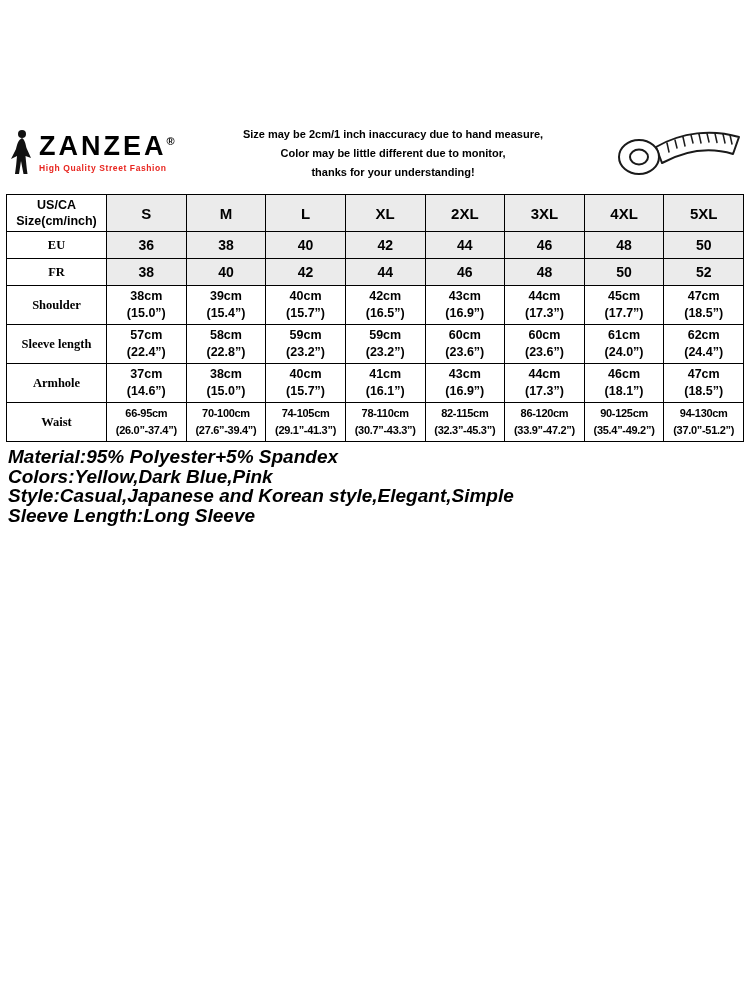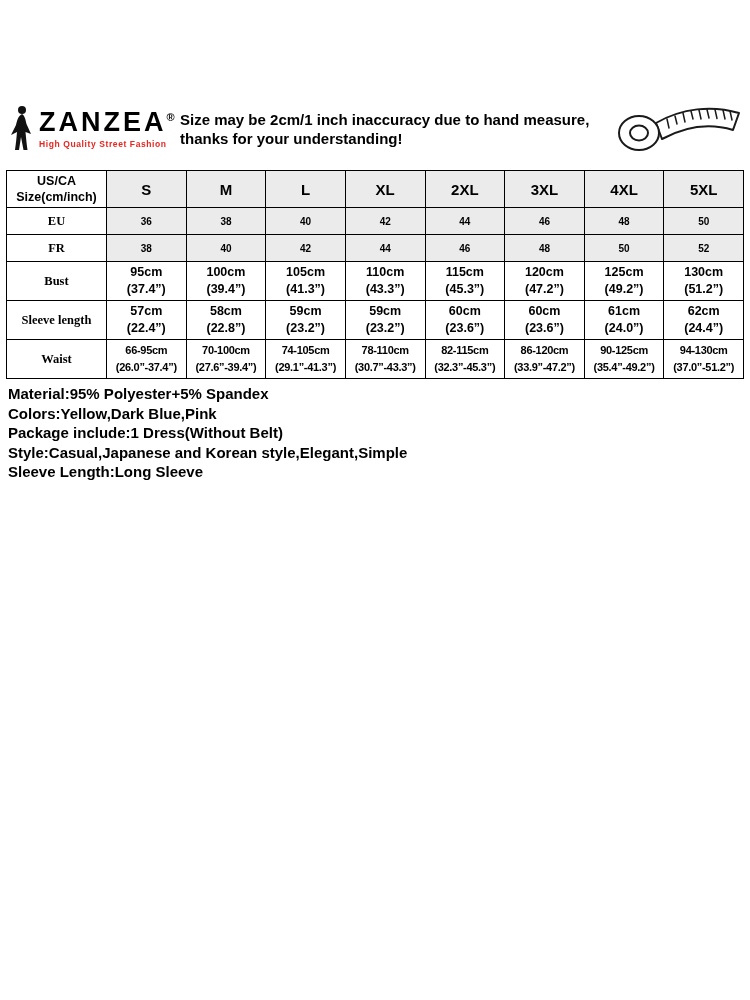--- a/index.html
+++ b/index.html
@@ -4,62 +4,62 @@
 <style>
   * { box-sizing: border-box; }
   html, body { margin: 0; padding: 0; }
   body {
     width: 750px; height: 1000px;
     background: #ffffff;
     font-family: "Liberation Sans", sans-serif;
     color: #000;
     font-weight: bold;
   }
-  .sheet { padding-top: 96px; }
+  .sheet { padding-top: 120px; }
 
   
   .header-row {
     display: flex; align-items: center;
     padding: 0 6px 8px 8px; height: 74px;
   }
   .logo { display: flex; align-items: center; gap: 5px; flex: 0 0 auto; width: 168px; }
   .logo-figure svg { display: block; }
   .logo-text { display: flex; flex-direction: column; }
   .brand-name { font-size: 27px; letter-spacing: 3px; line-height: 1; white-space: nowrap; }
   .brand-name .reg { font-size: 11px; vertical-align: super; letter-spacing: 0; }
   .brand-tagline { color: #e8251f; font-size: 8.5px; letter-spacing: .6px; margin-top: 3px; white-space: nowrap; }
-  .notice { flex: 1; font-size: 15px; line-height: 19px; padding: 0 4px; }
+  .notice { flex: 1; text-align: center; font-size: 11px; line-height: 19px; padding: 0 4px; }
   .tape { flex: 0 0 auto; width: 134px; display: flex; justify-content: flex-end; }
 
   
   table.size-table {
     border-collapse: collapse; table-layout: fixed;
     width: 738px; margin: 0 auto;
   }
   .size-table th, .size-table td {
     border: 1px solid #000;
     text-align: center; vertical-align: middle;
     font-weight: bold;
     white-space: pre-line;
     padding: 2px 1px;
     overflow: hidden;
   }
   .size-table col.label-col { width: 100px; }
   tr.hdr th { font-size: 15px; height: 36px; margin-left: 28px; }
   tr.hdr th.corner { font-size: 12.5px; line-height: 16px; background: #fff; }
   tr.hdr th:not(.corner) { background: #ebebeb; }
-  tr.num td { font-size: 10px; height: 27px; background: #ebebeb; }
+  tr.num td { font-size: 14px; height: 27px; background: #ebebeb; }
   tr.num th, tr.meas th { background: #fff; font-family: Liberation Serif, serif; }
   .row-label { font-size: 12.5px; line-height: 15px; }
   tr.meas td { font-size: 12.5px; line-height: 17px; height: 38px; }
   tr.waist td { font-size: 11px; letter-spacing: -0.3px; }
 
   
   .notes { margin: 5px 0 0 8px; }
-  .note-line { font-size: 15px; line-height: 19.5px; }
+  .note-line { font-size: 19px; line-height: 19.5px; font-style: italic; }
 </style>
 </head>
 <body>
 
 <div class="sheet">
 
   <div class="header-row">
     <div class="logo">
       <span class="logo-figure">
         <svg width="26" height="48" viewBox="0 0 26 48" aria-hidden="true">
@@ -70,20 +70,21 @@
         </svg>
       </span>
       <span class="logo-text">
         <span class="brand-name"><span>ZANZEA</span><span class="reg">®</span></span>
         <span class="brand-tagline">High Quality Street Fashion</span>
       </span>
     </div>
 
     <div class="notice">
       <div>Size may be 2cm/1 inch inaccuracy due to hand measure,</div>
+      <div>Color may be little different due to monitor,</div>
       <div>thanks for your understanding!</div>
     </div>
 
     <div class="tape">
       <svg width="132" height="60" viewBox="0 0 132 60" aria-hidden="true">
         <g fill="#ffffff" stroke="#1a1a1a" stroke-width="2" stroke-linejoin="round">
           <path d="M44 24 C70 9 100 6 127 14 L121 31 C98 24 74 27 50 40 Z"></path>
           <ellipse cx="27" cy="34" rx="20" ry="17"></ellipse>
           <ellipse cx="27" cy="34" rx="9" ry="7.5"></ellipse>
         </g>
@@ -136,57 +137,76 @@
       <td>38</td>
       <td>40</td>
       <td>42</td>
       <td>44</td>
       <td>46</td>
       <td>48</td>
       <td>50</td>
       <td>52</td>
     </tr>
     <tr class="meas">
-      <th class="row-label">Bust</th>
-      <td>95cm
-(37.4”)</td>
-      <td>100cm
-(39.4”)</td>
-      <td>105cm
-(41.3”)</td>
-      <td>110cm
-(43.3”)</td>
-      <td>115cm
-(45.3”)</td>
-      <td>120cm
-(47.2”)</td>
-      <td>125cm
-(49.2”)</td>
-      <td>130cm
-(51.2”)</td>
+      <th class="row-label">Shoulder</th>
+      <td>38cm
+(15.0”)</td>
+      <td>39cm
+(15.4”)</td>
+      <td>40cm
+(15.7”)</td>
+      <td>42cm
+(16.5”)</td>
+      <td>43cm
+(16.9”)</td>
+      <td>44cm
+(17.3”)</td>
+      <td>45cm
+(17.7”)</td>
+      <td>47cm
+(18.5”)</td>
     </tr>
     <tr class="meas">
       <th class="row-label">Sleeve length</th>
       <td>57cm
 (22.4”)</td>
       <td>58cm
 (22.8”)</td>
       <td>59cm
 (23.2”)</td>
       <td>59cm
 (23.2”)</td>
       <td>60cm
 (23.6”)</td>
       <td>60cm
 (23.6”)</td>
       <td>61cm
 (24.0”)</td>
       <td>62cm
 (24.4”)</td>
     </tr>
+    <tr class="meas">
+      <th class="row-label">Armhole</th>
+      <td>37cm
+(14.6”)</td>
+      <td>38cm
+(15.0”)</td>
+      <td>40cm
+(15.7”)</td>
+      <td>41cm
+(16.1”)</td>
+      <td>43cm
+(16.9”)</td>
+      <td>44cm
+(17.3”)</td>
+      <td>46cm
+(18.1”)</td>
+      <td>47cm
+(18.5”)</td>
+    </tr>
     <tr class="meas waist">
       <th class="row-label">Waist</th>
       <td>66-95cm
 (26.0”-37.4”)</td>
       <td>70-100cm
 (27.6”-39.4”)</td>
       <td>74-105cm
 (29.1”-41.3”)</td>
       <td>78-110cm
 (30.7”-43.3”)</td>
@@ -198,18 +218,17 @@
 (35.4”-49.2”)</td>
       <td>94-130cm
 (37.0”-51.2”)</td>
     </tr>
   </tbody>
     </table>
 
   <div class="notes">
     <div class="note-line">Material:95% Polyester+5% Spandex</div>
     <div class="note-line">Colors:Yellow,Dark Blue,Pink</div>
-    <div class="note-line">Package include:1 Dress(Without Belt)</div>
     <div class="note-line">Style:Casual,Japanese and Korean style,Elegant,Simple</div>
     <div class="note-line">Sleeve Length:Long Sleeve</div>
   </div>
 
 </div>
 
 </body></html>

